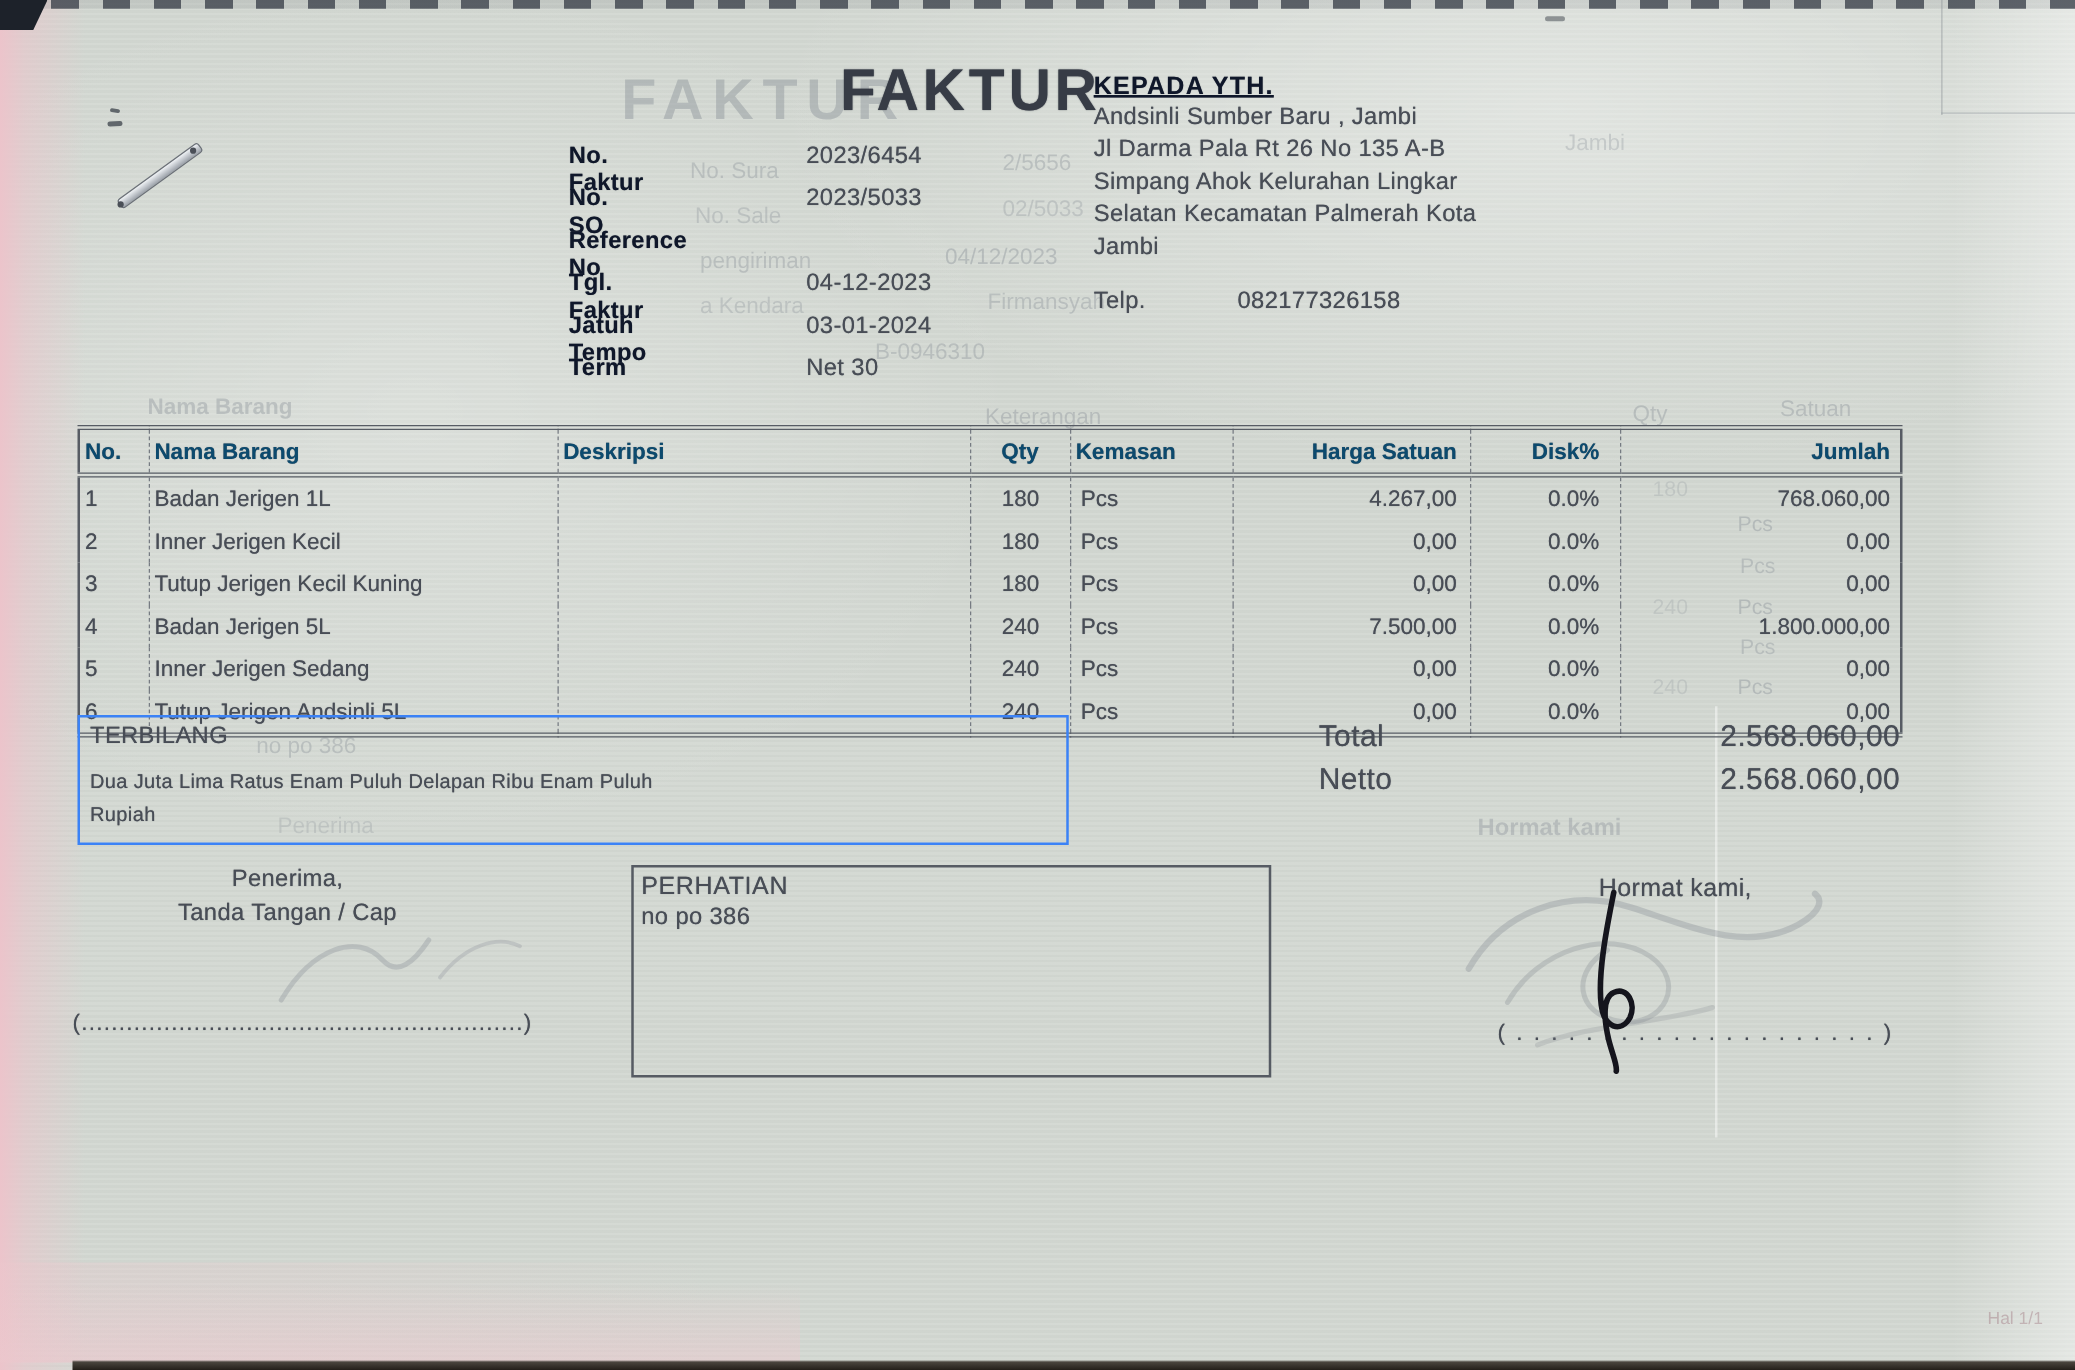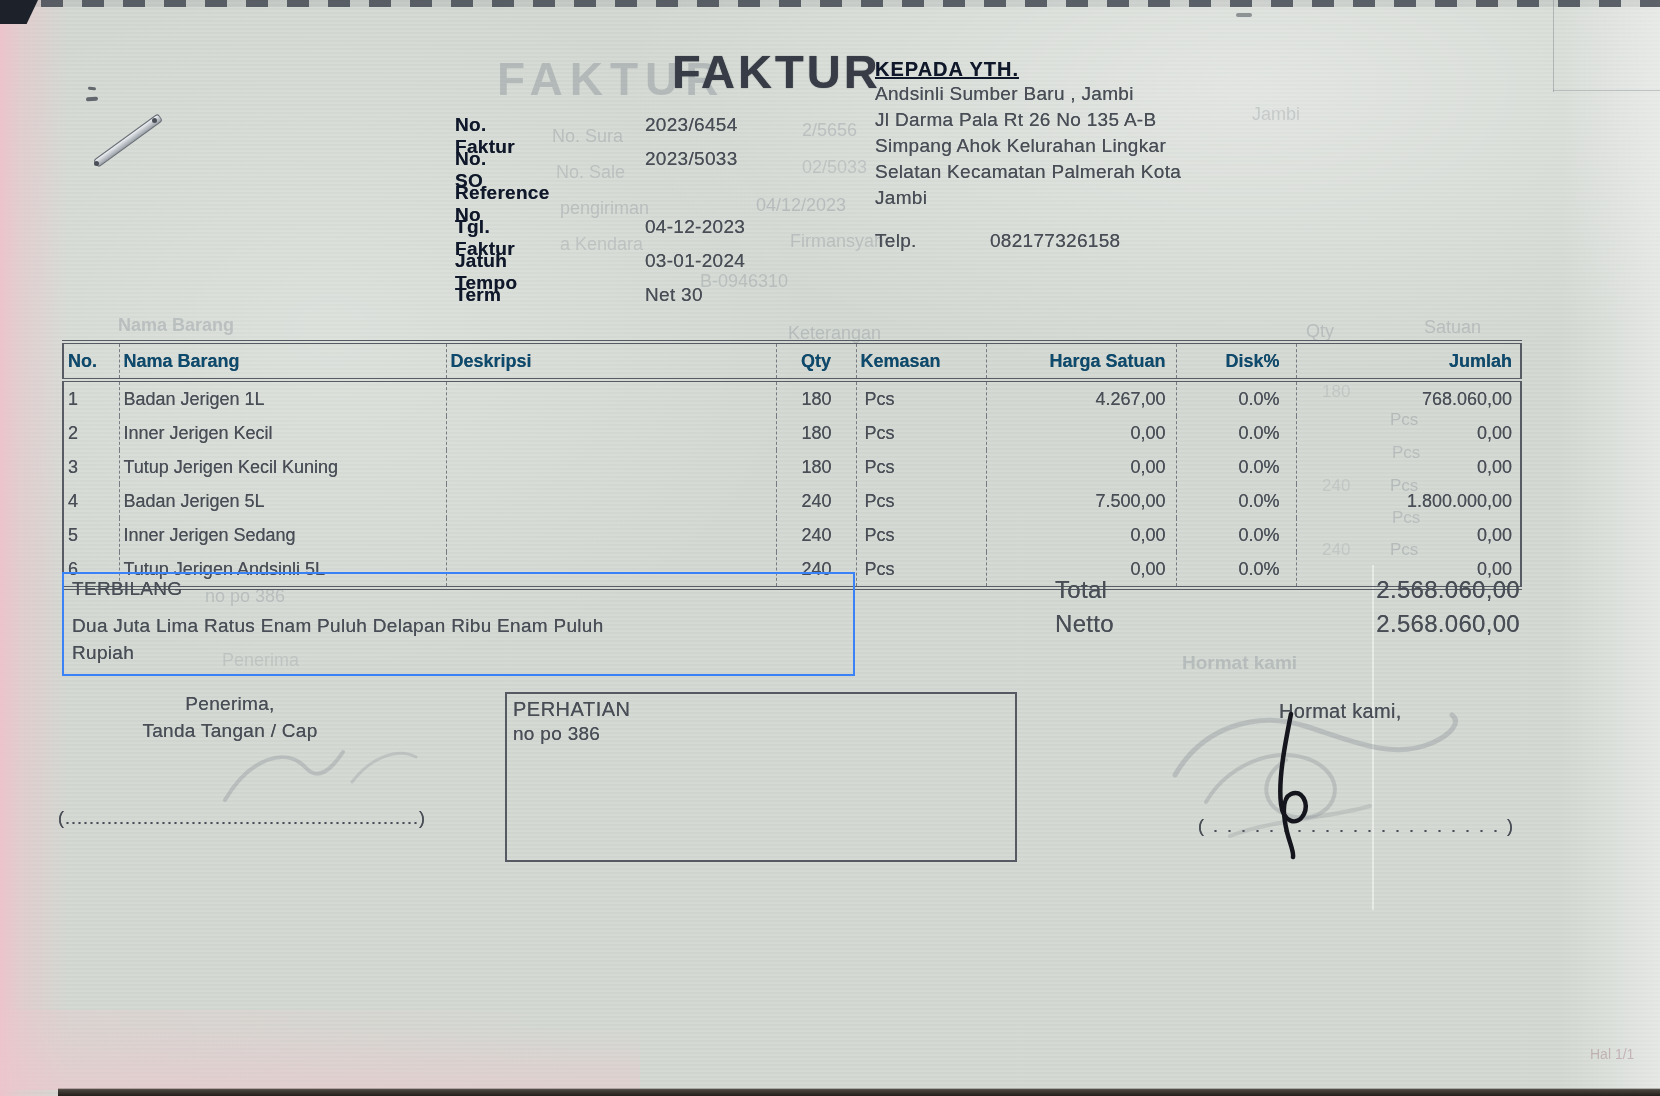--- a/index.html
+++ b/index.html
@@ -63,21 +63,21 @@
   table.items th:nth-child(8){text-align:right;padding-right:8px;}
   table.items td:nth-child(4){text-align:right;padding-right:24px;}
   table.items td:nth-child(5){padding-left:8px;}
   table.items td:nth-child(6){text-align:right;padding-right:10px;}
   table.items td:nth-child(7){text-align:right;padding-right:16px;}
   table.items td:nth-child(8){text-align:right;padding-right:8px;}
 
   .terbilang{position:absolute;left:62px;top:572px;width:789px;height:100px;
     border:2px solid #3b82f6;z-index:3;}
   .terbilang .lab{font-size:19px;padding:4px 8px;}
-  .terbilang .txt{font-size:19px;padding:8px 8px 0 8px;line-height:27px;}
+  .terbilang .txt{font-size:16px;padding:8px 8px 0 8px;line-height:27px;}
 
   .totals{position:absolute;left:1055px;top:572px;width:465px;z-index:3;}
   .trow{position:relative;height:34px;font-size:24px;}
   .trow .lbl{position:absolute;left:0;top:4px;}
   .trow .val{position:absolute;right:0;top:4px;}
 
   .sig-left{position:absolute;left:80px;top:690px;width:300px;text-align:center;font-size:19px;line-height:27px;z-index:3;}
   .dots-left{position:absolute;left:58px;top:808px;width:375px;font-size:18px;letter-spacing:1px;z-index:3;white-space:nowrap;}
   .attention{position:absolute;left:505px;top:692px;width:508px;height:166px;border:2px solid #565b63;z-index:3;}
   .attention .t{font-size:20px;padding:4px 6px 0 6px;letter-spacing:.5px;}

